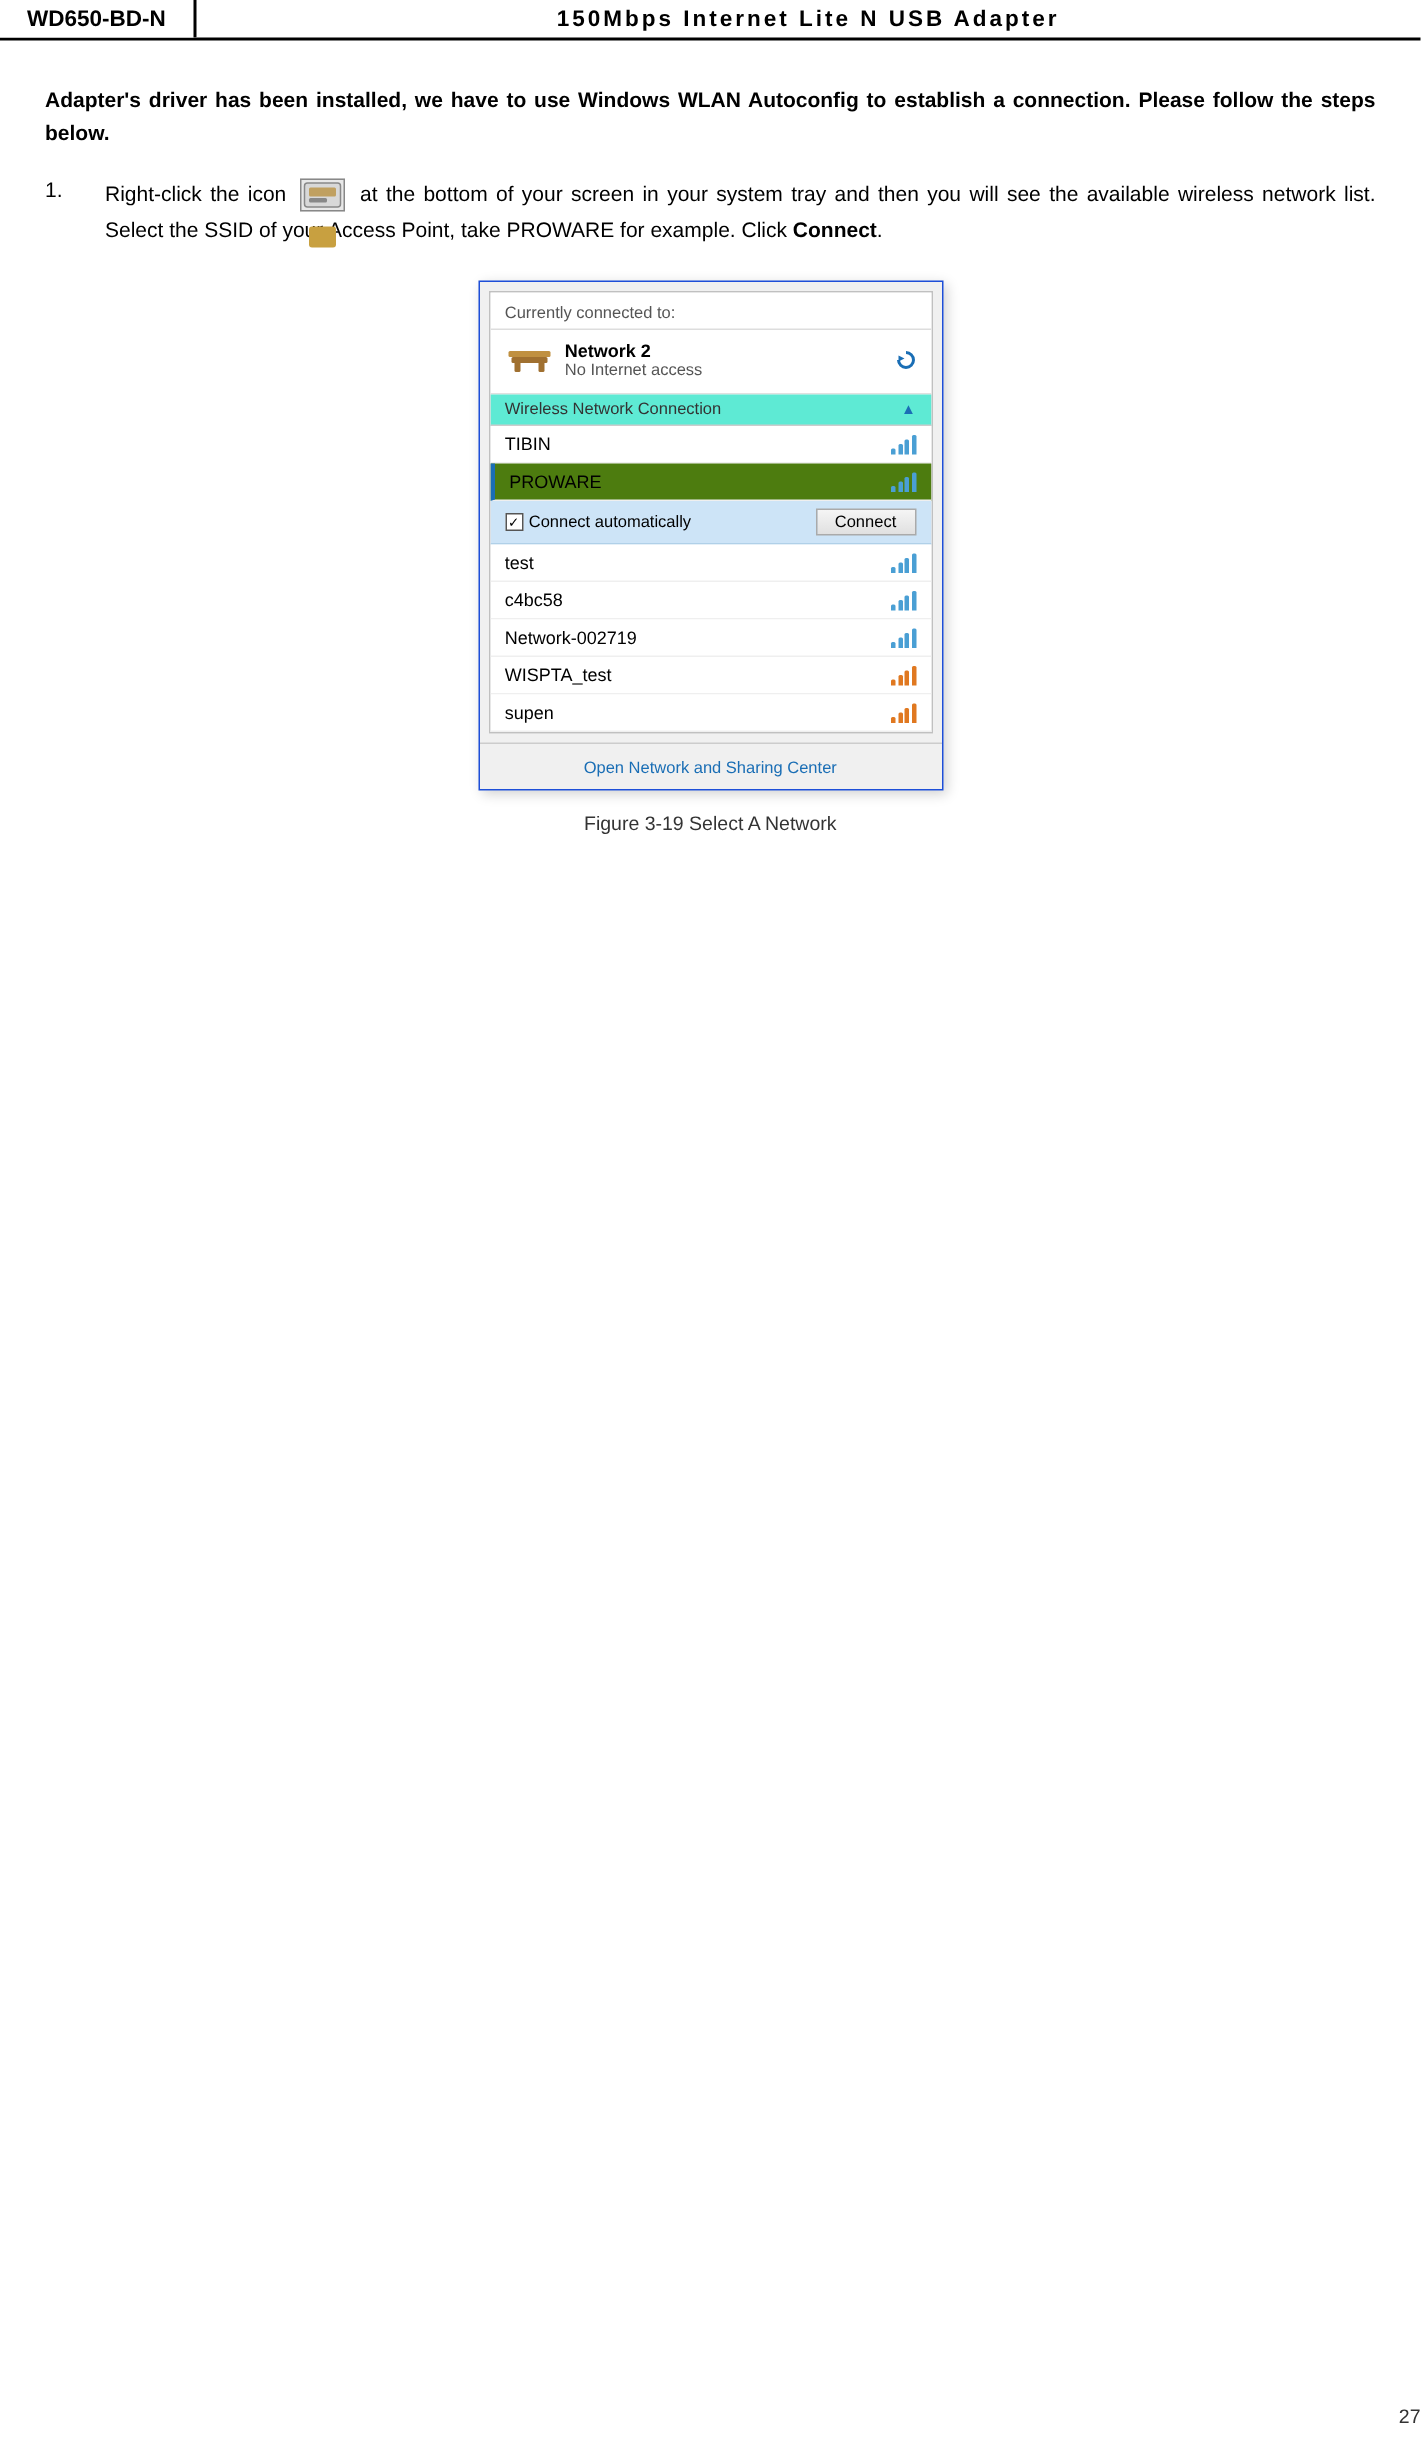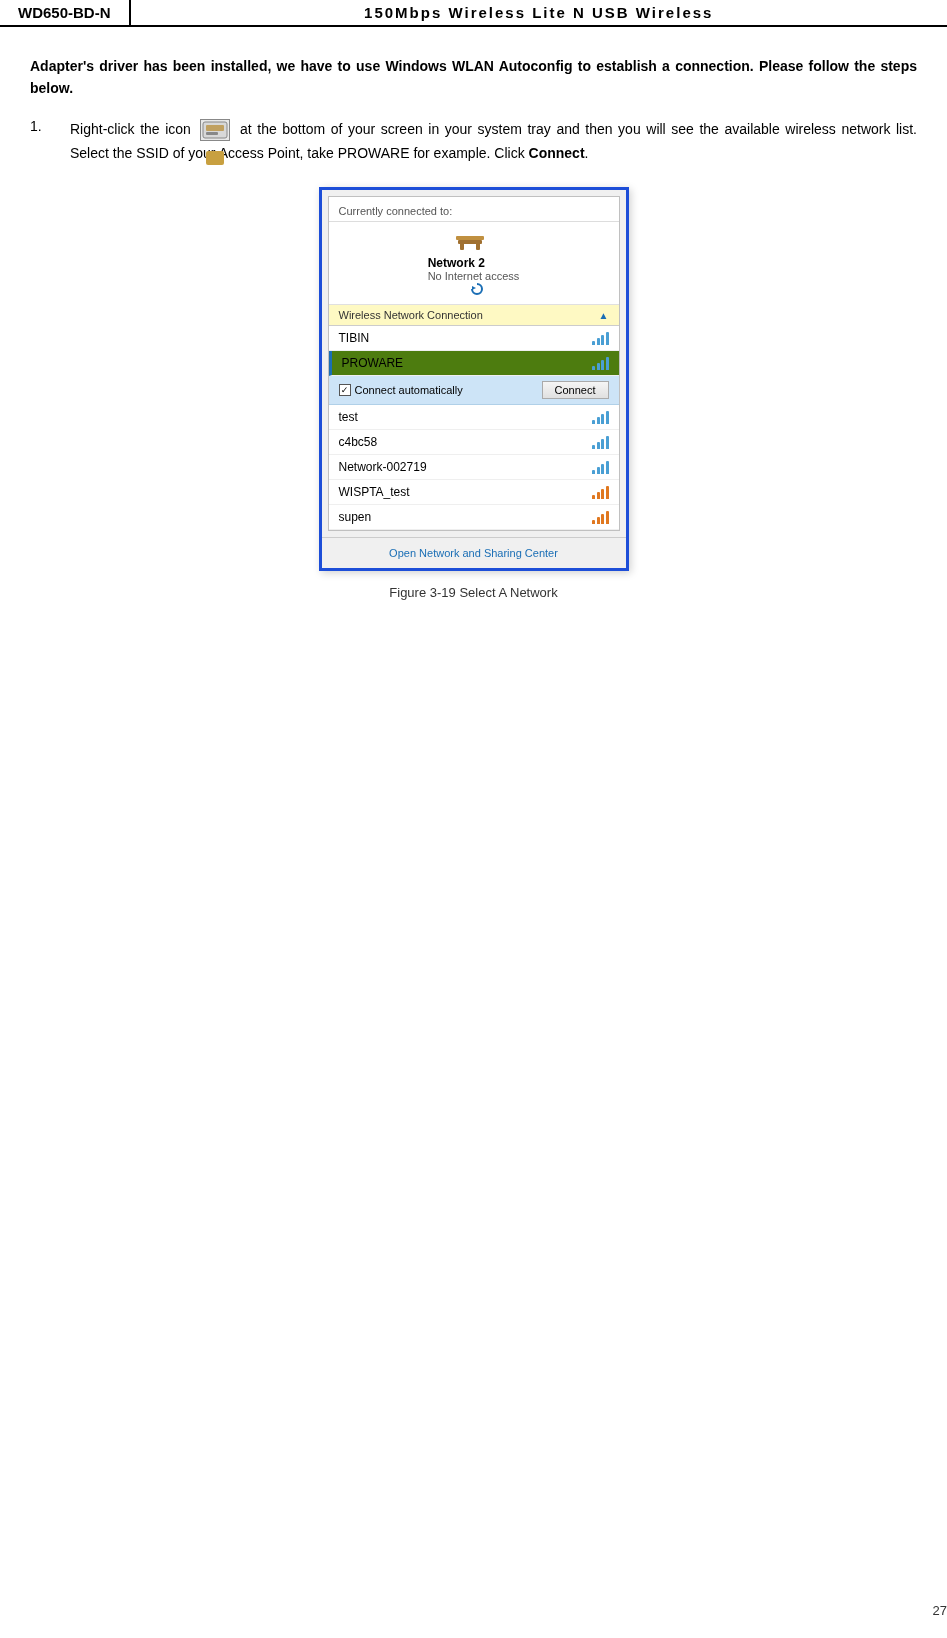--- a/index.html
+++ b/index.html
@@ -89,21 +89,21 @@
 
     
     .screenshot-container {
       display: flex;
       justify-content: center;
       margin: 22px 0 14px 0;
     }
 
     .wifi-panel {
       width: 310px;
-      border: 3px solid #1d4ed8;
+      border: 1px solid #1d4ed8;
       background: #f0f0f0;
       box-shadow: 2px 2px 8px rgba(0,0,0,0.18);
       font-family: 'Segoe UI', Arial, sans-serif;
       font-size: 12px;
       position: relative;
     }
 
     .wifi-panel-inner {
       background: #fff;
       margin: 6px 6px 6px 6px;
@@ -119,21 +119,20 @@
       color: #555;
       border-bottom: 1px solid #ddd;
     }
 
     .connected-network {
       background: #fff;
       padding: 6px 10px 8px 10px;
       display: flex;
       align-items: center;
       border-bottom: 1px solid #e0e0e0;
-      flex-direction: column;
     }
 
     .network-icon-large {
       width: 32px;
       height: 28px;
       margin-right: 8px;
       position: relative;
       flex-shrink: 0;
     }
 
@@ -145,21 +144,21 @@
       font-size: 12px;
       color: #000;
     }
     .connected-status {
       font-size: 11px;
       color: #555;
     }
 
     
     .section-header {
-      background: #fef9c3;
+      background: #5eead4;
       padding: 4px 10px;
       font-size: 11px;
       color: #333;
       display: flex;
       justify-content: space-between;
       align-items: center;
       border-bottom: 1px solid #ccc;
     }
     .collapse-arrow {
       font-size: 10px;
@@ -274,21 +273,21 @@
       min-height: 1638px;
     }
   </style>
 </head>
 <body>
 
 <div class="page-wrapper">
 
   <div class="header">
     <div class="header-left">WD650-BD-N</div>
-    <div class="header-right">150Mbps  Wireless  Lite  N  USB  Wireless</div>
+    <div class="header-right">150Mbps  Internet  Lite  N  USB  Adapter</div>
   </div>
 
   <div class="content">
 
     <div class="intro-text">Adapter's driver has been installed, we have to use Windows WLAN Autoconfig to establish a connection. Please follow the steps below.</div>
 
     <div class="step-block">
       <div class="step-number">1.</div>
       <div class="step-content">
         <span>Right-click the icon</span>

